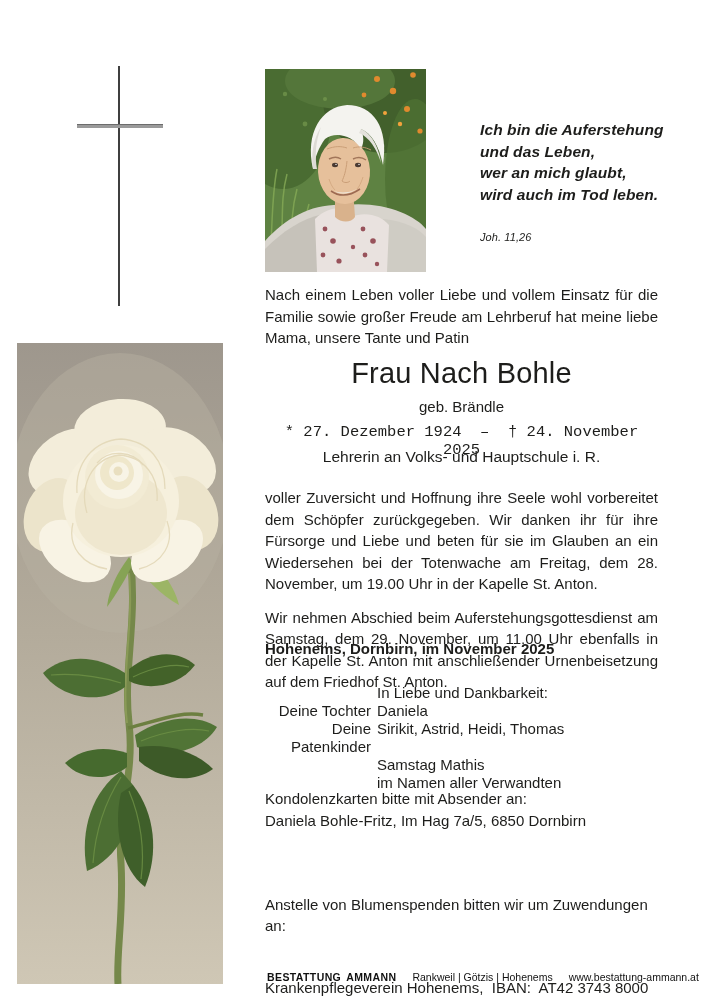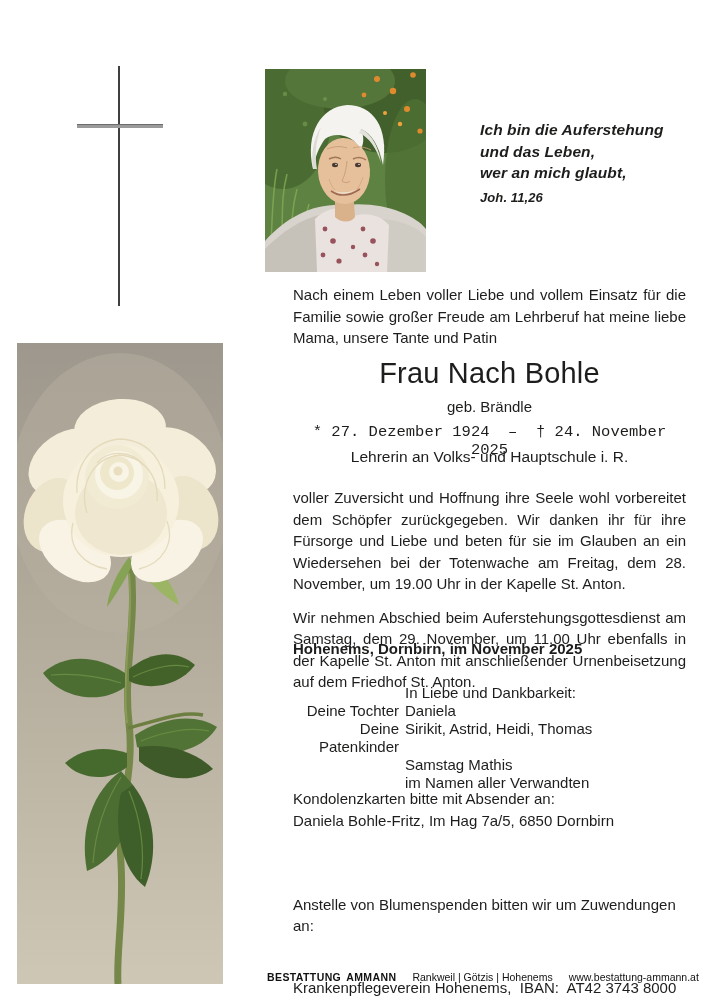--- a/index.html
+++ b/index.html
@@ -14,24 +14,24 @@
   .cross-v { left:118px; top:66px; width:2px; height:240px; background:#3f3f3f; }
   .cross-h { left:77px; top:124px; width:86px; height:3px; background:#9a9a9a; border-top:1px solid #6c6c6c; }
 
   
   .portrait { left:265px; top:69px; width:161px; height:203px; }
   .rose     { left:17px;  top:343px; width:206px; height:641px; }
   .portrait svg, .rose svg { display:block; }
 
   
   .verse { left:480px; top:119px; width:190px; font-style:italic; font-weight:600; font-size:15.5px; line-height:21.5px; letter-spacing:.1px; }
-  .verse-ref { margin-top:3px; font-weight:700; font-size:13px; }
-
-  
-  .col { left:265px; width:393px;margin-left:28px; }
+  .verse-ref { margin-top:22px; font-weight:400; font-size:11px; }
+
+  
+  .col { left:265px; width:393px; }
   .intro { top:284px; text-align:justify; font-size:15px; line-height:21.5px; }
   .name  { top:355px; text-align:center; font-size:29px; line-height:36px; letter-spacing:.2px; }
   .maiden { top:398px; text-align:center; font-size:15px; }
   .dates  { top:423px; text-align:center; font-size:15.5px; white-space:pre-wrap;font-family:Liberation Mono, monospace; }
   .profession { top:448px; text-align:center; font-size:15.5px; }
 
   .bodytext { top:487px; text-align:justify; font-size:15px; line-height:21.5px; }
   .bodytext p { margin:0 0 12px 0; }
 
   .dateline { top:640px; font-size:15px;font-weight:bold; }
@@ -131,20 +131,21 @@
       <path d="M66,122 Q79,131 95,120" stroke="#9c6a52" stroke-width="1.6" fill="none"></path>
       <path d="M69,122 Q79,128 92,120 Q80,126 69,122 Z" fill="#efe9e0"></path>
       <path d="M64,110 C66,116 68,119 70,121 M98,108 C96,114 94,118 92,120" stroke="#d0a47c" stroke-width="0.8" fill="none"></path>
     </svg>
   </div>
 
   <div class="abs verse">
     <div>Ich bin die Auferstehung</div>
     <div>und das Leben,</div>
     <div>wer an mich glaubt,</div>
+    <div>wird auch im Tod leben.</div>
     <div class="verse-ref">Joh. 11,26</div>
   </div>
 
   <div class="abs rose">
     <svg width="206" height="641" viewBox="0 0 206 641">
       <defs>
         <linearGradient id="bgg" x1="0" y1="0" x2="0" y2="1">
           <stop offset="0" stop-color="#9e978d"></stop>
           <stop offset="0.45" stop-color="#b3ab9b"></stop>
           <stop offset="1" stop-color="#cfc7b5"></stop>

